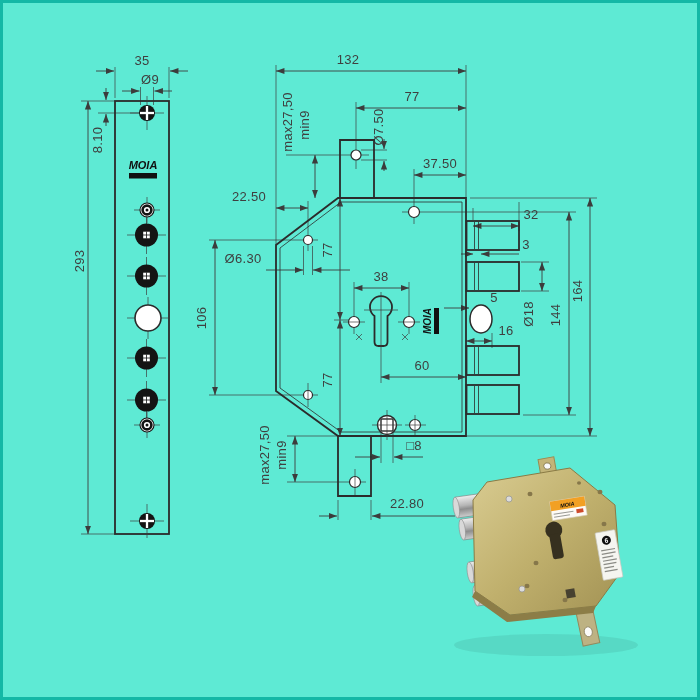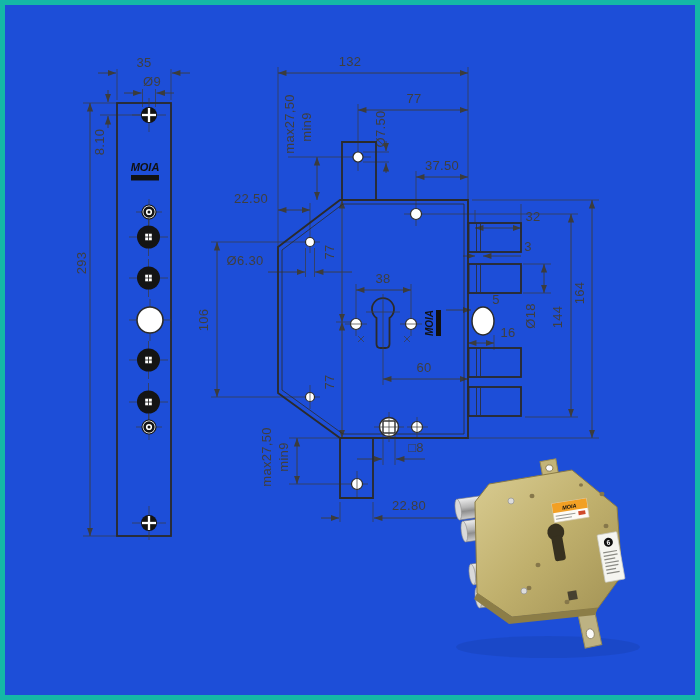--- a/index.html
+++ b/index.html
@@ -1,16 +1,16 @@
 <!DOCTYPE html>
 <html><head>
 <meta charset="utf-8">
 <style>
   html,body{margin:0;padding:0;background:#fff;}
-  .page{position:relative;width:700px;height:700px;background:#1d4ed8;border:5px solid #14b8a6;box-sizing:border-box;overflow:hidden;font-family:"Liberation Sans",sans-serif;}
+  .page{position:relative;width:700px;height:700px;background:#5eead4;border:3px solid #14b8a6;box-sizing:border-box;overflow:hidden;font-family:"Liberation Sans",sans-serif;}
   svg text{font-family:"Liberation Sans",sans-serif;font-size:13px;fill:#3f3f3f;text-anchor:middle;letter-spacing:.3px;}
   svg text.small{font-size:5.5px;font-weight:bold;font-style:italic;fill:#111;letter-spacing:0;}
   svg text.badge{font-size:6.5px;fill:#fff;font-weight:bold;letter-spacing:0;}
   svg text.logo{font-size:11px;font-weight:bold;font-style:italic;fill:#111;letter-spacing:0;}
   svg text.logo2{font-size:10px;font-weight:bold;font-style:italic;fill:#111;letter-spacing:0;}
   .oln{fill:none;stroke:#2b2b2b;stroke-width:1.8;stroke-linejoin:miter;}
   .oln2{fill:none;stroke:#2b2b2b;stroke-width:.8;}
   .dim{stroke:#3c3c3c;stroke-width:.9;fill:none;}
   .ext{stroke:#3c3c3c;stroke-width:.7;fill:none;}
 </style>

